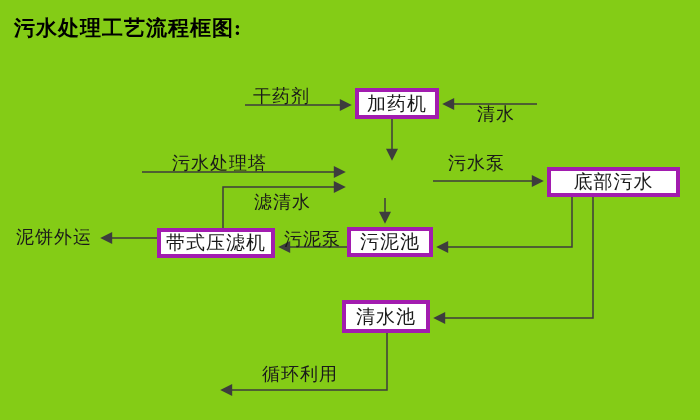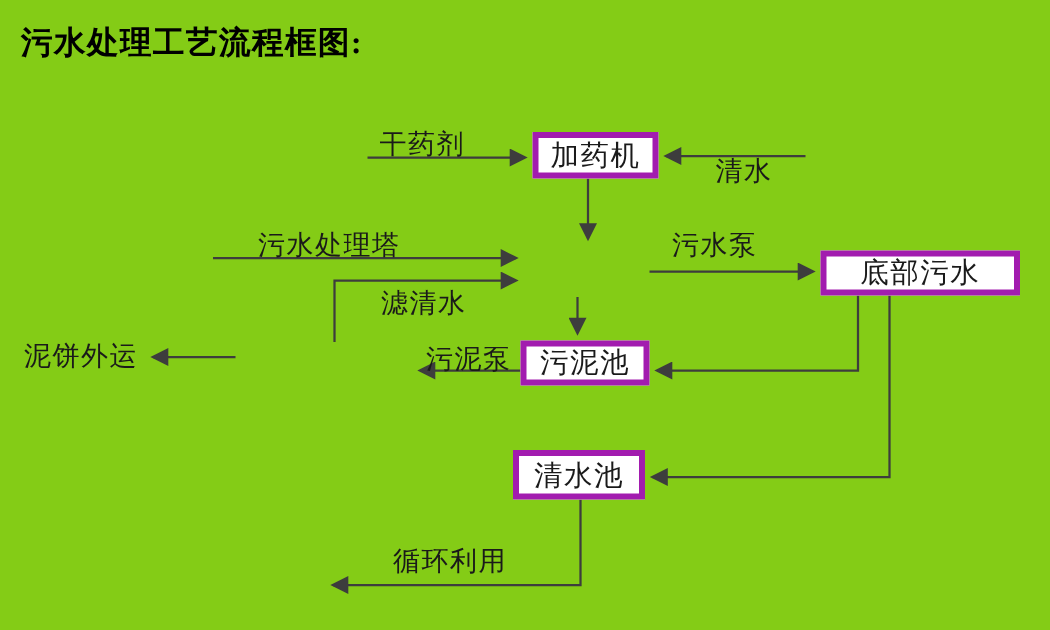--- a/index.html
+++ b/index.html
@@ -110,20 +110,23 @@
 
   <div class="node box-dosing">
     <span>加药机</span>
   </div>
   <div class="node box-tower">
     <span>底部污水</span>
   </div>
   <div class="node box-sludge">
     <span>污泥池</span>
   </div>
+  <div class="node box-press">
+    <span>带式压滤机</span>
+  </div>
   <div class="node box-clean">
     <span>清水池</span>
   </div>
 
   <div class="flabel fl-dry-agent">干药剂</div>
   <div class="flabel fl-clean-water">清水</div>
   <div class="flabel fl-sand-sewage">污水处理塔</div>
   <div class="flabel fl-sewage-pump">污水泵</div>
   <div class="flabel fl-filtered">滤清水</div>
   <div class="flabel fl-sludge-pump">污泥泵</div>

